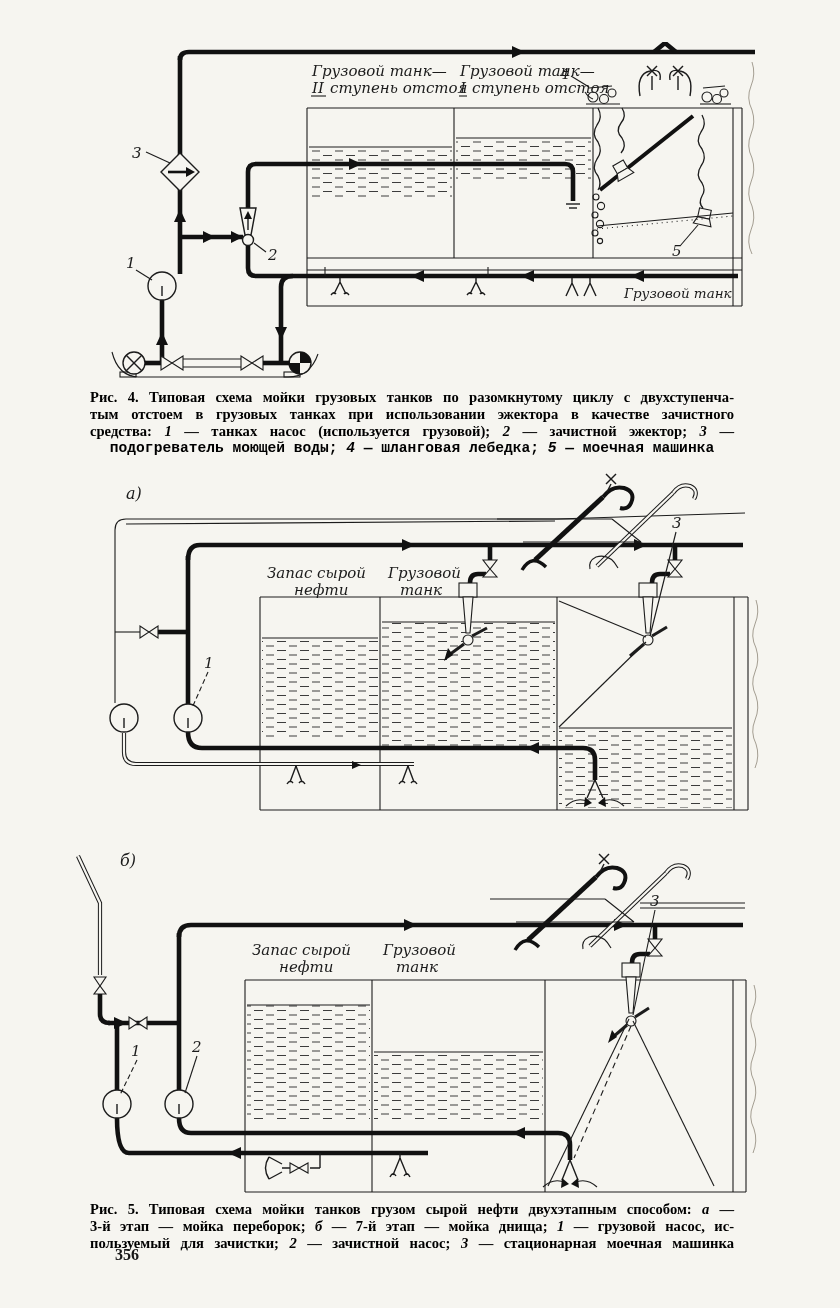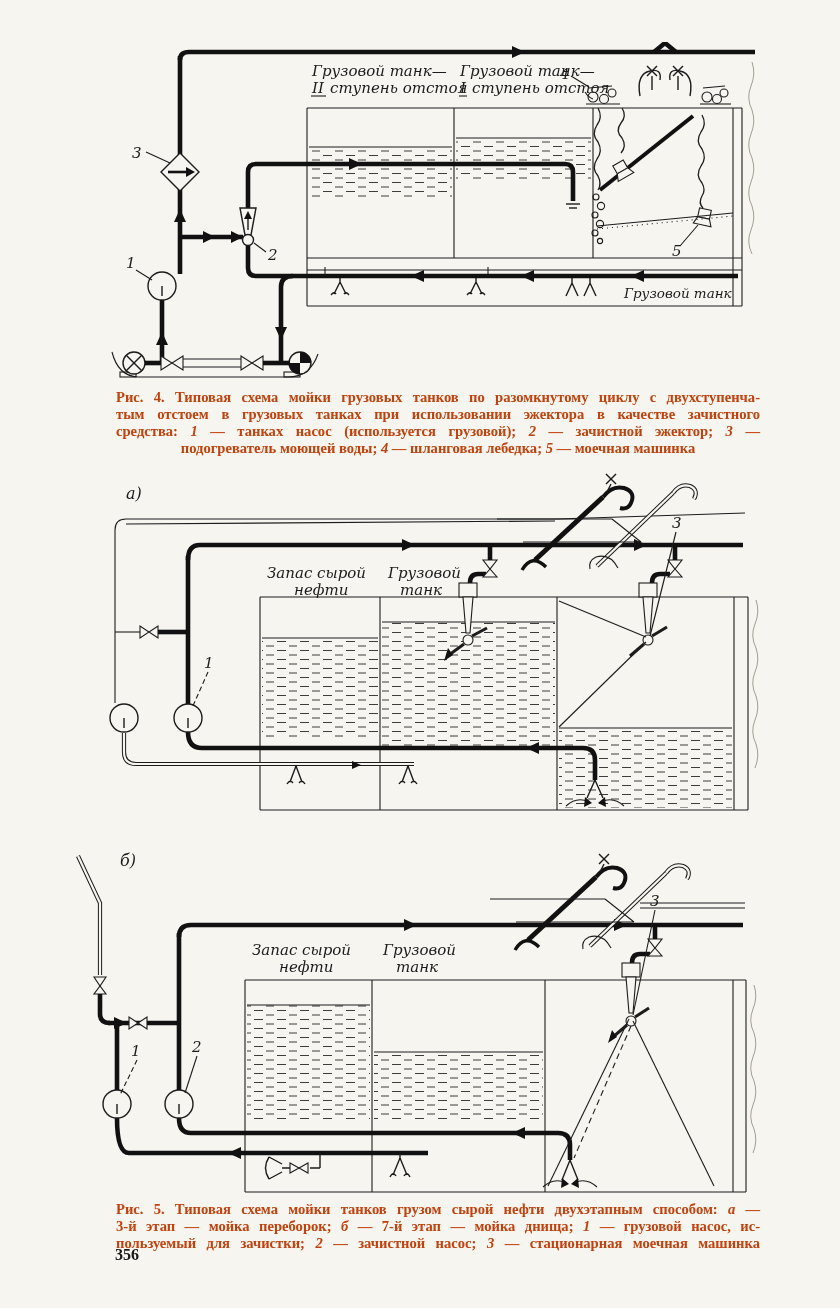--- a/index.html
+++ b/index.html
@@ -12,23 +12,23 @@
   .tk{stroke:#111;stroke-width:4.6;fill:none;}
   .wht{fill:#f6f5f0;}
   .ink{fill:#111;stroke:none;}
   .ho{stroke:#1c1c1c;stroke-width:4.2;fill:none;}
   .hi{stroke:#f6f5f0;stroke-width:2.2;fill:none;}
   .wavy{stroke:#1c1c1c;stroke-width:1.3;fill:none;}
   .tex{stroke:#a49e92;stroke-width:1;fill:none;}
   .lbl{font:italic 15px "DejaVu Serif",serif;}
   .lbls{font:italic 13.5px "DejaVu Serif",serif;}
   .num{font:italic 15px "DejaVu Serif",serif;}
-  .cap{position:absolute;left:116px;width:644px;color:#c2410c;}
+  .cap{position:absolute;left:90px;width:644px;color:#000000;}
   .cap-line{font:bold 14.6px/16.9px "Liberation Serif",serif;text-align:justify;text-align-last:justify;}
-  .cap-line.center{text-align:right;text-align-last:center;}
+  .cap-line.center{text-align:right;text-align-last:center;font-family:Liberation Mono, monospace;}
   .cap-i{font-style:italic;}
   #pageno{position:absolute;left:103px;top:1246px;font:bold 16px "Liberation Serif",serif;color:#161616;margin-left:12px;}
 </style>
 </head>
 <body>
 
 <div id="page">
 
 <svg style="top:42px" width="840" height="346" viewBox="0 42 840 346">
   <defs>

